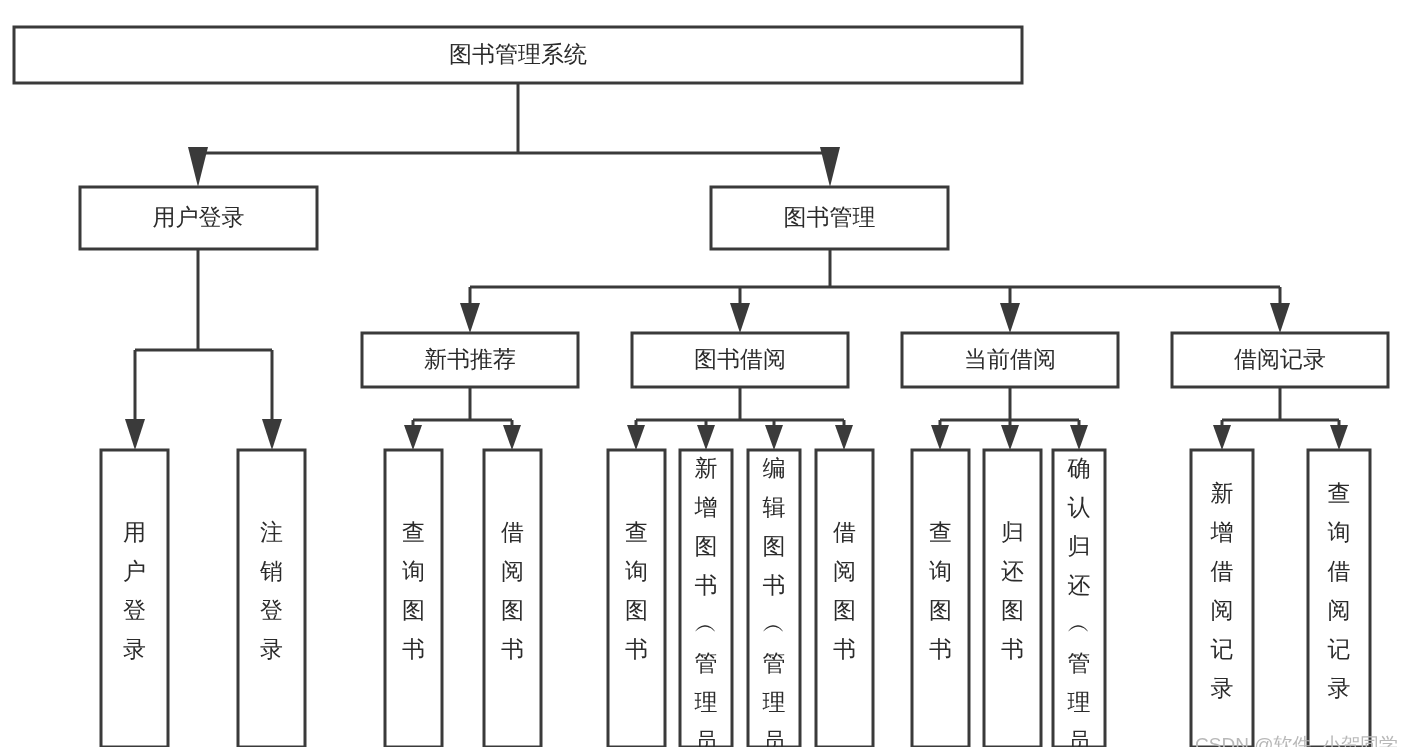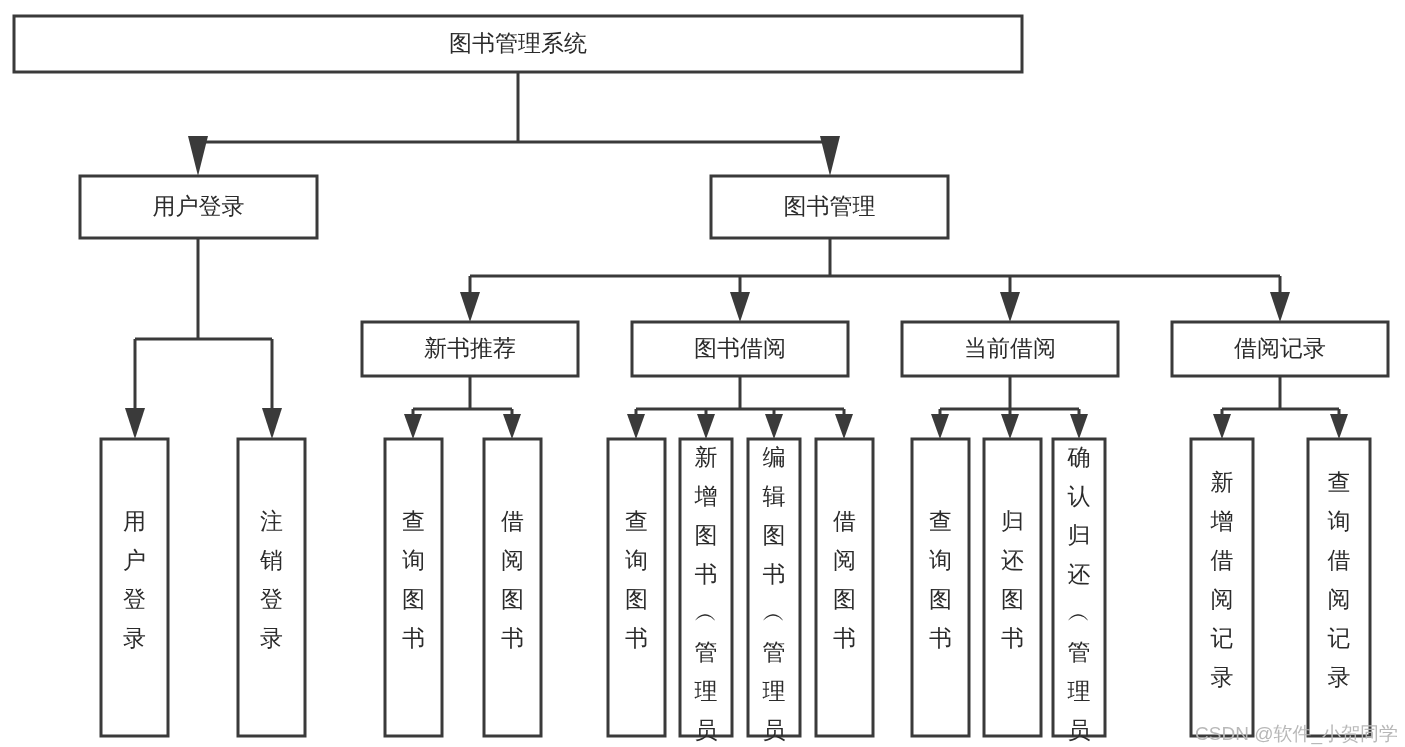--- a/index.html
+++ b/index.html
@@ -10,21 +10,21 @@
   body {
     width: 1405px;
     height: 747px;
     font-family: "Liberation Sans", "DejaVu Sans", sans-serif;
     overflow: hidden;
     position: relative;
   }
   #diagram-root {
     position: absolute;
     left: 0;
-    top: 4px;
+    top: 15px;
     width: 1405px;
     height: 694px;
   }
   svg.chart-canvas {
     display: block;
     width: 1405px;
     height: 747px;
   }
   .node-box {
     fill: #ffffff;

